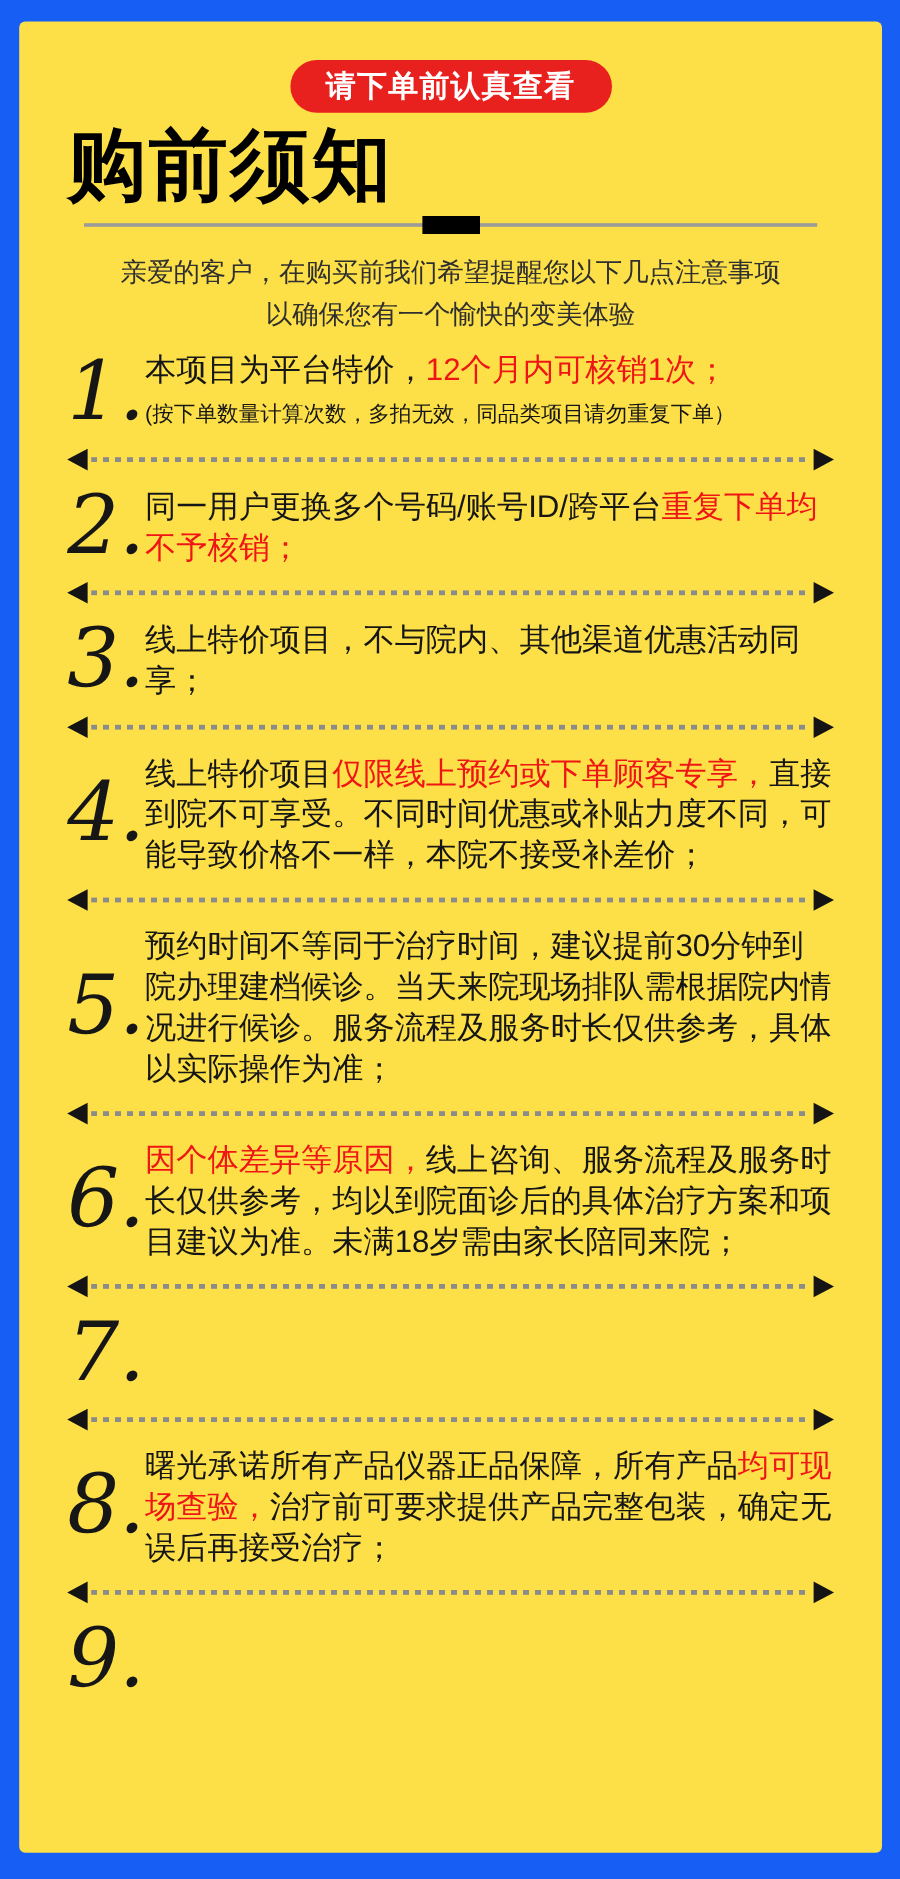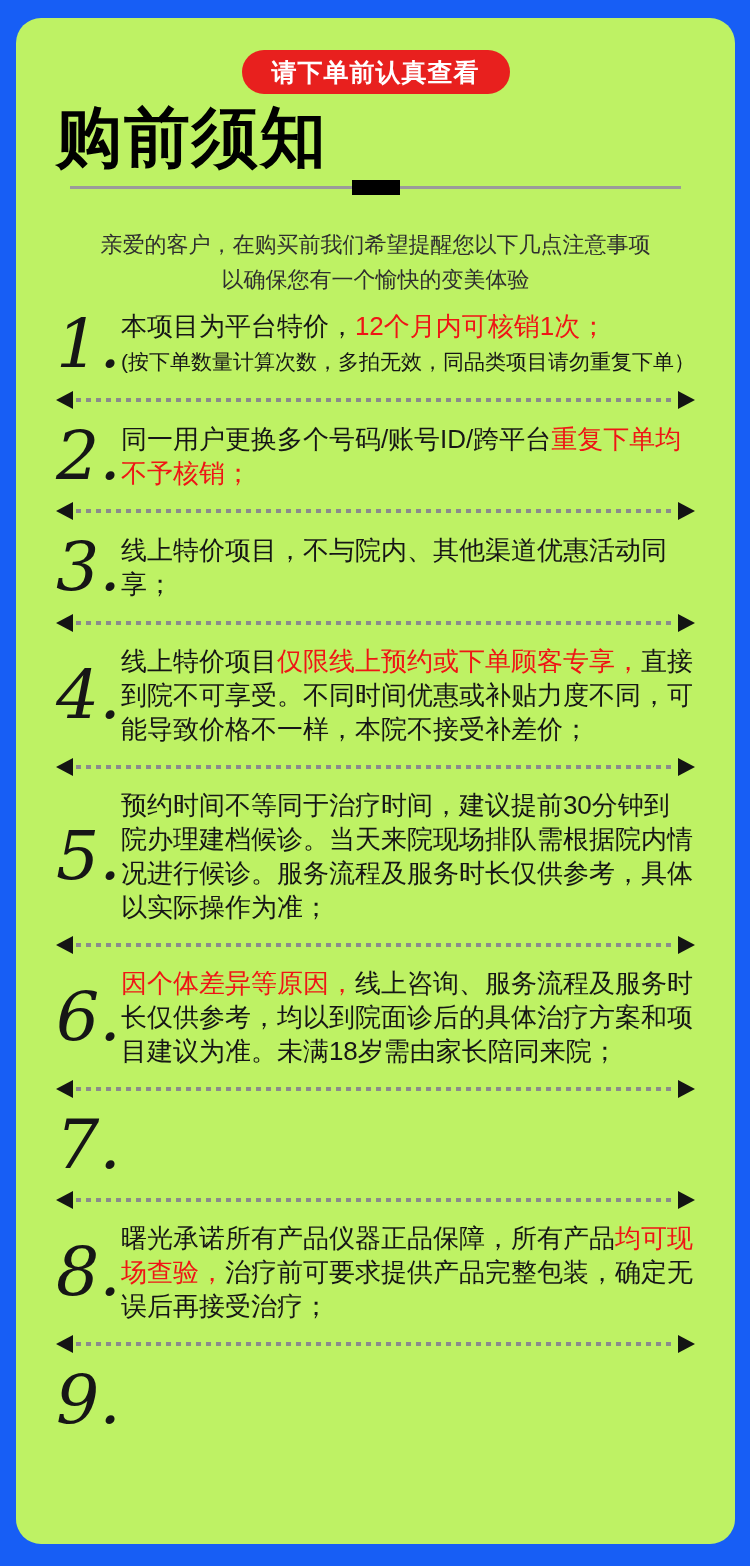--- a/index.html
+++ b/index.html
@@ -4,52 +4,52 @@
 <style>
   html,body{margin:0;padding:0;}
   body{
     width:750px;height:1566px;position:relative;
     background:#175ef5;
     font-family:"Liberation Sans", sans-serif;
     -webkit-font-smoothing:antialiased;
   }
   .card{
     position:absolute;left:16px;top:18px;right:15px;bottom:22px;
-    background:#bef264;border-radius:25px;overflow:hidden;
+    background:#fde047;border-radius:5px;overflow:hidden;
     box-sizing:border-box;
     padding:32px 40px 0 40px;
   }
   .badge{
     display:block;width:-moz-fit-content;width:fit-content;margin:0 auto;
     background:#e8201e;color:#ffffff;
     font-size:25px;font-weight:bold;letter-spacing:1px;
     line-height:44px;padding:0 30px;border-radius:24px;
   }
   .title{
     margin:4px 0 0 0;text-align:left;
     font-size:66px;font-weight:900;color:#000000;
     letter-spacing:2px;line-height:78px;
   }
   .title-divider{position:relative;height:15px;margin:4px 14px 0 14px;}
   .tline{position:absolute;left:0;right:0;top:6px;height:3px;background:#9b9b9b;}
   .tblock{position:absolute;left:50%;transform:translateX(-50%);top:0;width:48px;height:15px;background:#000000;}
   .intro{
-    margin-top:32px;text-align:center;
+    margin-top:14px;text-align:center;
     font-size:22px;line-height:35px;color:#2f2f2f;
   }
   .items{margin-top:10px;}
   .item{display:flex;align-items:center;margin:12px 0;}
   .num{
     flex:0 0 62px;
     font-family:"DejaVu Serif", serif;font-style:italic;
     font-size:68px;line-height:1.02;color:#161616;
   }
   .txt{flex:1;font-size:26px;line-height:34px;color:#161616;letter-spacing:0;}
   .txt .red{color:#ef1515;}
-  .txt .small{font-size:21px;}
+  .txt .small{font-size:18px;}
   .divider{display:flex;align-items:center;margin:12px 0;height:18px;}
   .arrow-left{width:0;height:0;border-top:9px solid transparent;border-bottom:9px solid transparent;border-right:17px solid #141414;}
   .arrow-right{width:0;height:0;border-top:9px solid transparent;border-bottom:9px solid transparent;border-left:17px solid #141414;}
   .dash{flex:1;height:4px;margin:0 3px;
     background:repeating-linear-gradient(90deg,#8b8b8b 0 5px,transparent 5px 10px);}
 </style>
 </head>
 <body>
 
 <div class="card">

